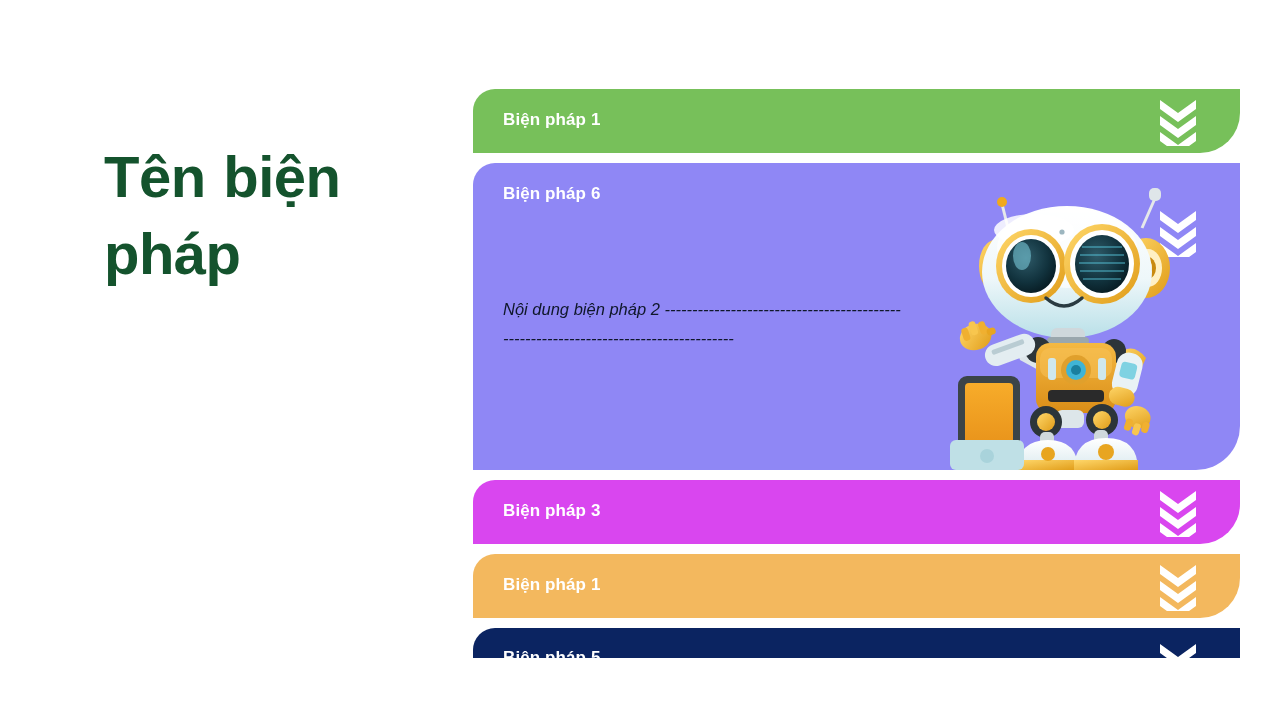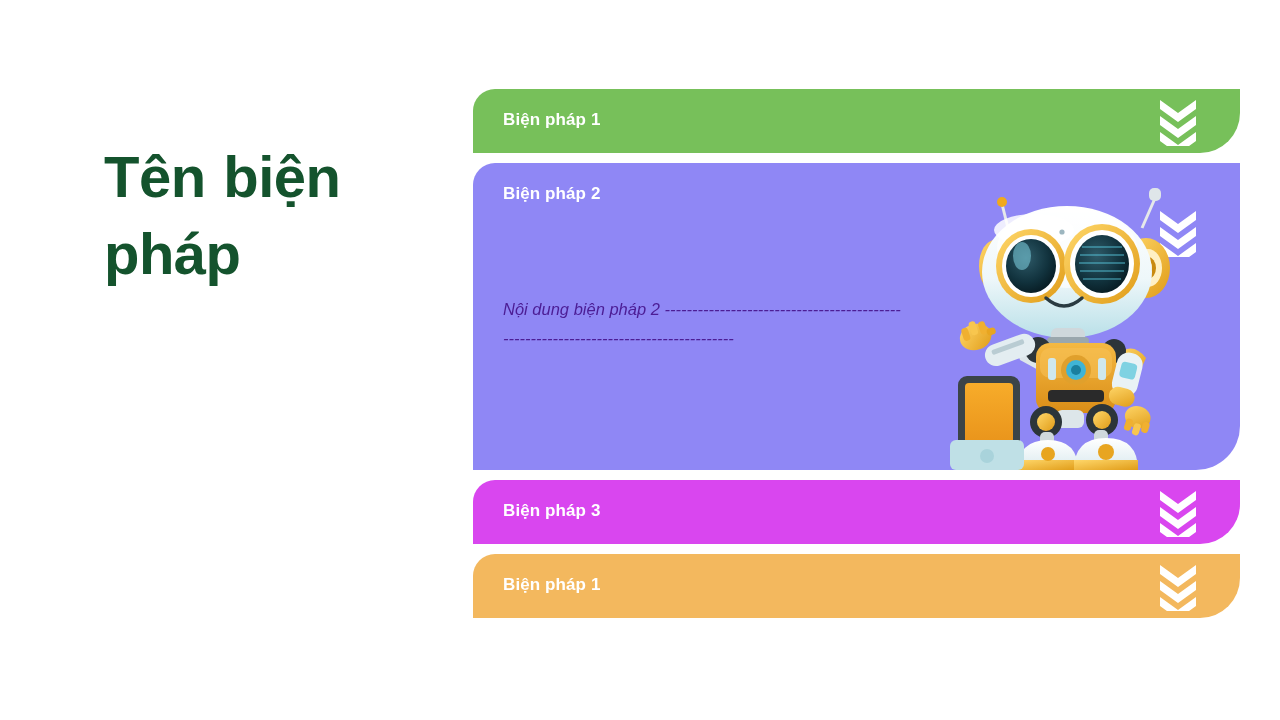--- a/index.html
+++ b/index.html
@@ -60,21 +60,21 @@
   .card.expanded .card-title { top:21px; }
   .card.cut .card-title { top:20px; }
 
   .card-body {
     position:absolute;
     left:30px; top:132px;
     width:400px;
     font-size:16.5px;
     font-style:italic;
     line-height:1.78;
-    color:#4c1d95;
+    color:#0f172a;
   }
 
   
   .chevrons {
     position:absolute;
     right:40px; top:50%;
     transform:translateY(-50%);
     width:44px; height:50px;
   }
   .card.expanded .chevrons { top:44px; transform:none; }
@@ -106,21 +106,21 @@
       <div class="chevrons">
         <svg viewBox="0 0 44 50">
           <path d="M4 4 L22 17 L40 4 L40 13 L22 26 L4 13 Z" fill="#ffffff"></path>
           <path d="M4 20 L22 33 L40 20 L40 29 L22 42 L4 29 Z" fill="#ffffff"></path>
           <path d="M4 36 L22 49 L40 36 L40 45 L22 58 L4 45 Z" fill="#ffffff"></path>
         </svg>
       </div>
     </div>
 
     <div class="card expanded" id="c2" style="background: rgb(143, 135, 245);">
-      <div class="card-title">Biện pháp 2</div>
+      <div class="card-title">Biện pháp 6</div>
       <div class="card-body">Nội dung biện pháp 2 -------------------------------------------------------------------------------------</div>
 
       <div class="chevrons">
         <svg viewBox="0 0 44 50">
           <path d="M4 4 L22 17 L40 4 L40 13 L22 26 L4 13 Z" fill="#ffffff"></path>
           <path d="M4 20 L22 33 L40 20 L40 29 L22 42 L4 29 Z" fill="#ffffff"></path>
           <path d="M4 36 L22 49 L40 36 L40 45 L22 58 L4 45 Z" fill="#ffffff"></path>
         </svg>
       </div>
 
@@ -271,15 +271,25 @@
       <div class="card-title">Biện pháp 1</div>
       <div class="chevrons">
         <svg viewBox="0 0 44 50">
           <path d="M4 4 L22 17 L40 4 L40 13 L22 26 L4 13 Z" fill="#ffffff"></path>
           <path d="M4 20 L22 33 L40 20 L40 29 L22 42 L4 29 Z" fill="#ffffff"></path>
           <path d="M4 36 L22 49 L40 36 L40 45 L22 58 L4 45 Z" fill="#ffffff"></path>
         </svg>
       </div>
     </div>
 
+    <div class="card cut" id="c5" style="background: rgb(11, 36, 97);">
+      <div class="card-title">Biện pháp 5</div>
+      <div class="chevrons">
+        <svg viewBox="0 0 44 50">
+          <path d="M4 4 L22 17 L40 4 L40 13 L22 26 L4 13 Z" fill="#ffffff"></path>
+          <path d="M4 20 L22 33 L40 20 L40 29 L22 42 L4 29 Z" fill="#ffffff"></path>
+          <path d="M4 36 L22 49 L40 36 L40 45 L22 58 L4 45 Z" fill="#ffffff"></path>
+        </svg>
+      </div>
+    </div>
 
   </div>
 </div>
 
 </body></html>

